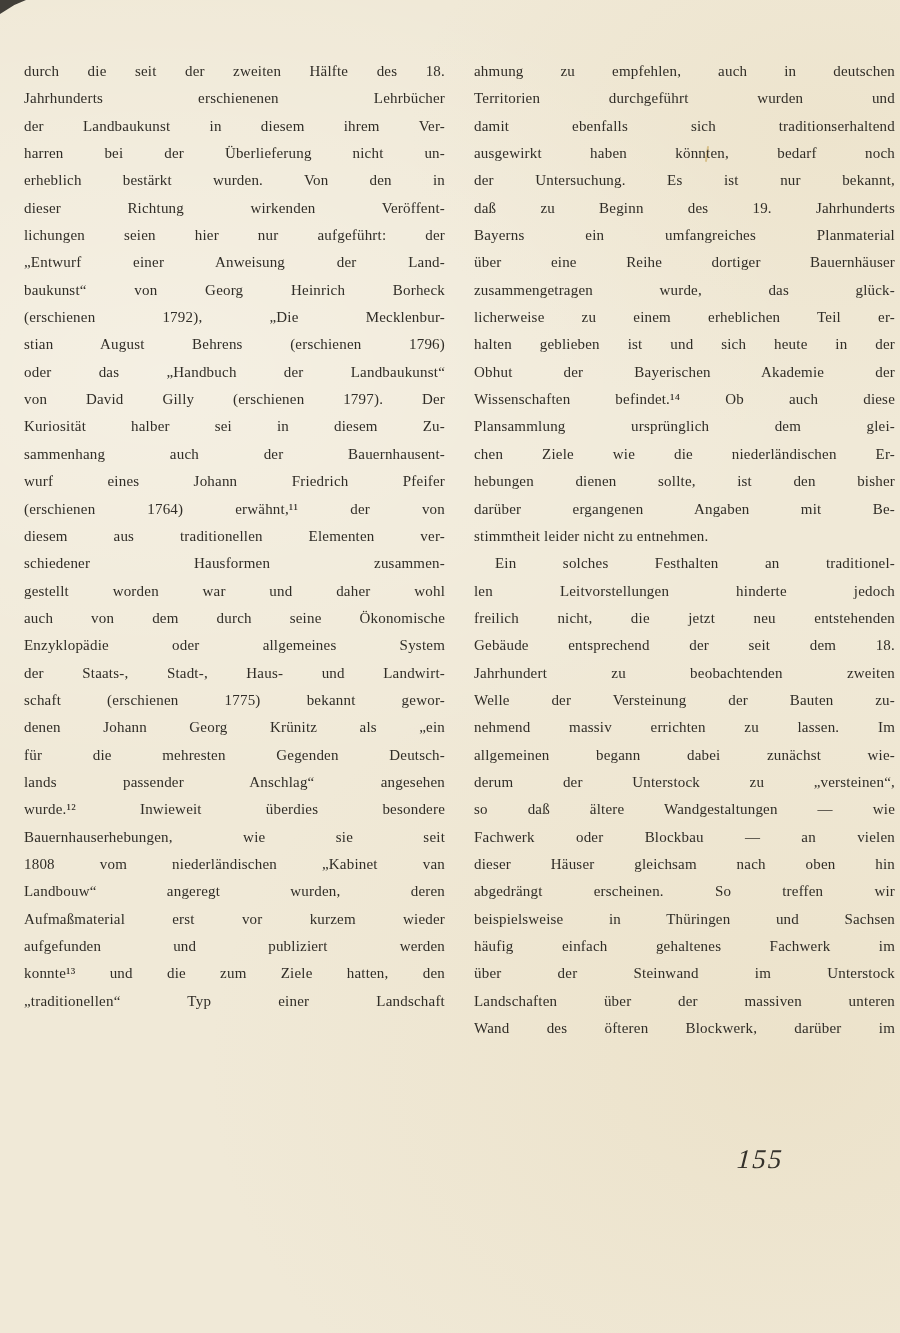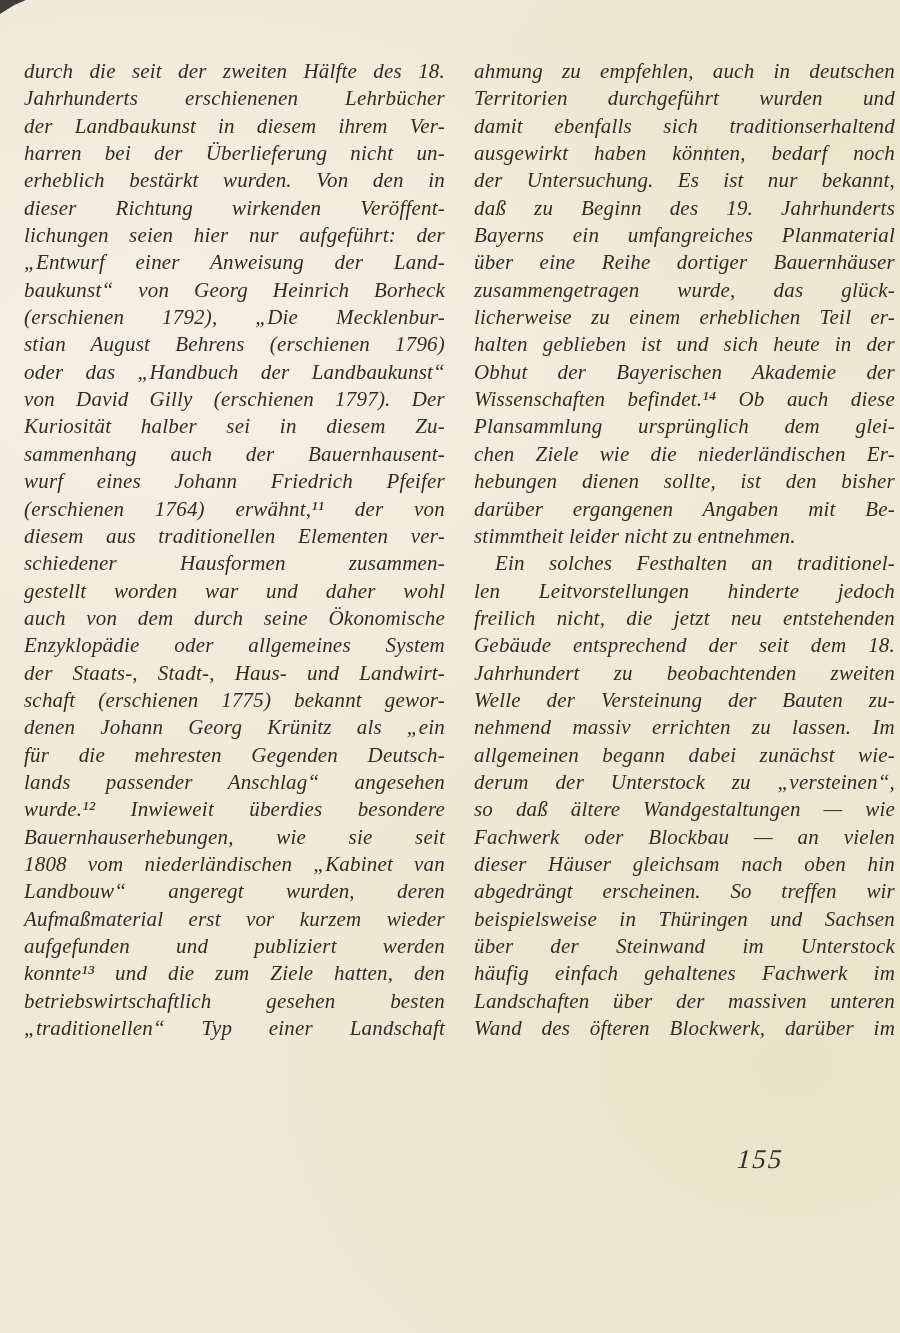--- a/index.html
+++ b/index.html
@@ -38,24 +38,23 @@
     width: 2px;
     height: 16px;
     background: rgba(196,160,78,0.55);
     transform: rotate(8deg);
     border-radius: 1px;
   }
   .column {
     position: absolute;
     top: 58px;
     width: 421px;
-    font-size: 21px;
+    font-size: 15px;
     line-height: 27.35px;
     letter-spacing: 0.2px;
-    font-style: italic;
   }
   .col-left  { left: 24px; }
   .col-right { left: 454px; margin-left: 20px; }
   .line {
     text-align: justify;
     text-align-last: justify;
     white-space: normal;
     text-rendering: optimizeLegibility;
   }
   .line.para-end {
@@ -110,21 +109,20 @@
       <div class="line">denen Johann Georg Krünitz als „ein</div>
       <div class="line">für die mehresten Gegenden Deutsch-</div>
       <div class="line">lands passender Anschlag“ angesehen</div>
       <div class="line">wurde.¹² Inwieweit überdies besondere</div>
       <div class="line">Bauernhauserhebungen, wie sie seit</div>
       <div class="line">1808 vom niederländischen „Kabinet van</div>
       <div class="line">Landbouw“ angeregt wurden, deren</div>
       <div class="line">Aufmaßmaterial erst vor kurzem wieder</div>
       <div class="line">aufgefunden und publiziert werden</div>
       <div class="line">konnte¹³ und die zum Ziele hatten, den</div>
-      <div class="line">betriebswirtschaftlich gesehen besten</div>
       <div class="line">„traditionellen“ Typ einer Landschaft</div>
     </div>
 
   <div class="column col-right">
       <div class="line">ahmung zu empfehlen, auch in deutschen</div>
       <div class="line">Territorien durchgeführt wurden und</div>
       <div class="line">damit ebenfalls sich traditionserhaltend</div>
       <div class="line">ausgewirkt haben könnten, bedarf noch</div>
       <div class="line">der Untersuchung. Es ist nur bekannt,</div>
       <div class="line">daß zu Beginn des 19. Jahrhunderts</div>
@@ -147,20 +145,20 @@
       <div class="line">Jahrhundert zu beobachtenden zweiten</div>
       <div class="line">Welle der Versteinung der Bauten zu-</div>
       <div class="line">nehmend massiv errichten zu lassen. Im</div>
       <div class="line">allgemeinen begann dabei zunächst wie-</div>
       <div class="line">derum der Unterstock zu „versteinen“,</div>
       <div class="line">so daß ältere Wandgestaltungen — wie</div>
       <div class="line">Fachwerk oder Blockbau — an vielen</div>
       <div class="line">dieser Häuser gleichsam nach oben hin</div>
       <div class="line">abgedrängt erscheinen. So treffen wir</div>
       <div class="line">beispielsweise in Thüringen und Sachsen</div>
+      <div class="line">häufig einfach gehaltenes Fachwerk im</div>
       <div class="line">über der Steinwand im Unterstock</div>
-      <div class="line">häufig einfach gehaltenes Fachwerk im</div>
       <div class="line">Landschaften über der massiven unteren</div>
       <div class="line">Wand des öfteren Blockwerk, darüber im</div>
     </div>
 
   <div class="page-number">155</div>
 </div>
 
 </body></html>

